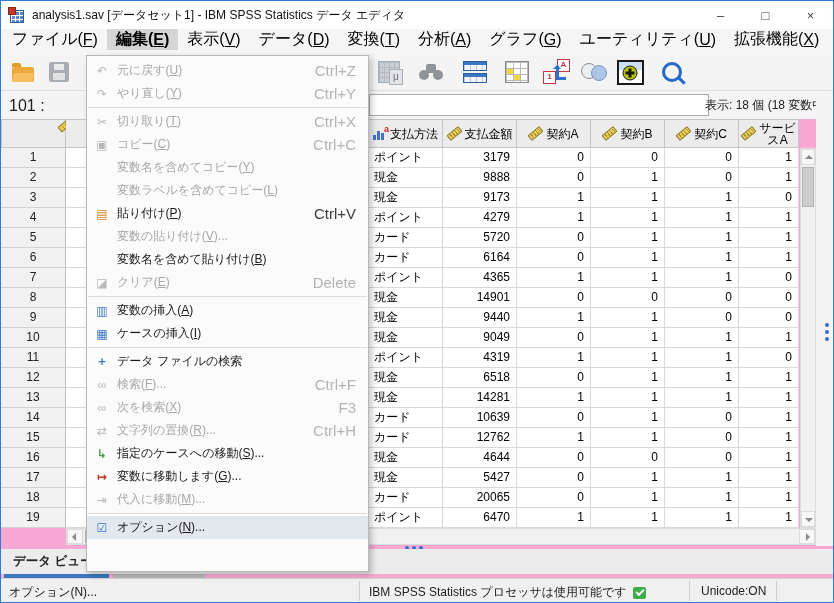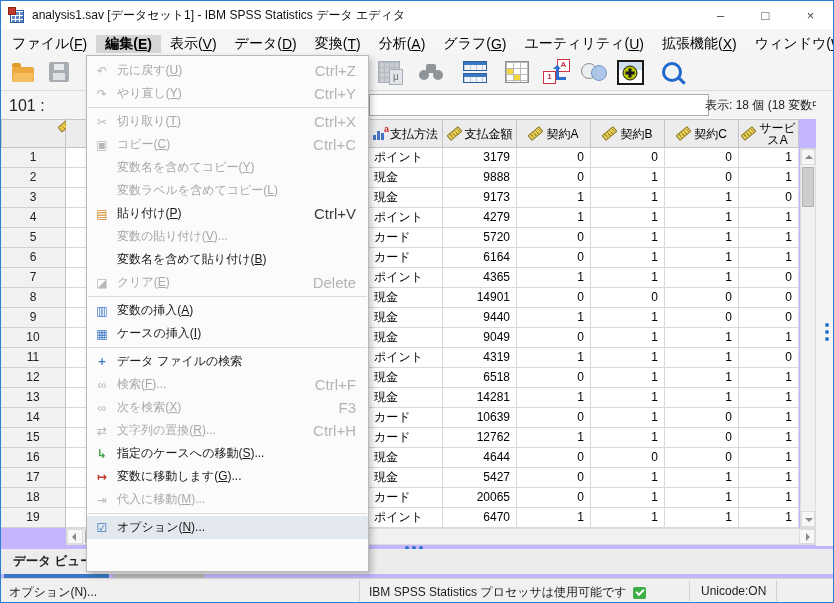--- a/index.html
+++ b/index.html
@@ -1,33 +1,33 @@
 <!DOCTYPE html>
 <html><head>
 <meta charset="utf-8">
 <style>
   html,body{margin:0;padding:0;background:#888;}
-  #app{position:relative;width:834px;height:603px;background:#c4b5fd;
+  #app{position:relative;width:834px;height:603px;background:#f9a8d4;
        font-family:"Liberation Sans","DejaVu Sans",sans-serif;color:#000;
        border:1px solid #2d7dd2;box-sizing:border-box;overflow:hidden;}
 
   
   .titlebar{position:absolute;left:0;top:0;width:100%;height:28px;background:#fff;display:flex;align-items:center;}
   .appicon{position:relative;width:16px;height:16px;margin:0 8px 0 7px;flex:0 0 16px;}
   .appicon .gridpart{position:absolute;right:0;bottom:0;width:12px;height:11px;background:#5b86c9;
       background-image:linear-gradient(#fff 1px,transparent 1px),linear-gradient(90deg,#fff 1px,transparent 1px);
       background-size:4px 4px;border:1px solid #2d5d9c;}
   .appicon .redpart{position:absolute;left:0;top:0;width:8px;height:8px;background:#c0392b;
       box-shadow:inset 0 0 0 1px #8e2418;}
   .title-text{font-size:12px;color:#111;}
   .winbtns{position:absolute;right:0;top:0;height:28px;display:flex;}
   .winbtn{width:45px;height:28px;display:flex;align-items:center;justify-content:center;font-size:13px;color:#444;}
 
   
-  .menubar{position:absolute;left:0;top:28px;width:100%;height:24px;background:#f5f5f5;display:flex;align-items:flex-end;padding-left:2px;font-size:14px;}
+  .menubar{position:absolute;left:0;top:28px;width:100%;height:24px;background:#f5f5f5;display:flex;align-items:flex-start;padding-left:2px;font-size:16px;}
   .mb{display:flex;align-items:center;padding:0 9px;white-space:nowrap;}
   .mb u{text-decoration:underline;}
   .mb.active{background:#d5d5d5;font-weight:bold;}
 
   
   .toolbar{position:absolute;left:0;top:52px;width:100%;height:38px;background:#f4f4f4;border-bottom:1px solid #dcdcdc;box-sizing:border-box;}
   .tbtn{position:absolute;top:56px;width:32px;height:30px;display:flex;align-items:center;justify-content:center;}
   
   .ic-folder{position:relative;width:22px;height:15px;background:#eda93b;border-radius:2px;margin-top:4px;}
   .ic-folder::before{content:"";position:absolute;top:-4px;left:0;width:9px;height:4px;background:#e09a28;border-radius:2px 2px 0 0;}

